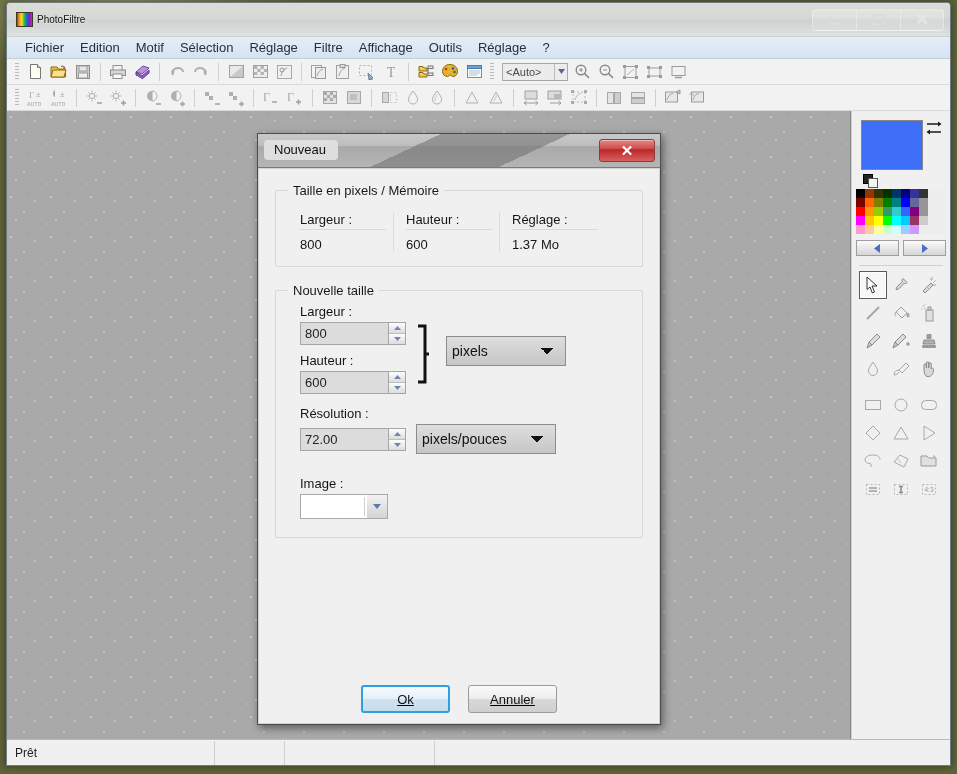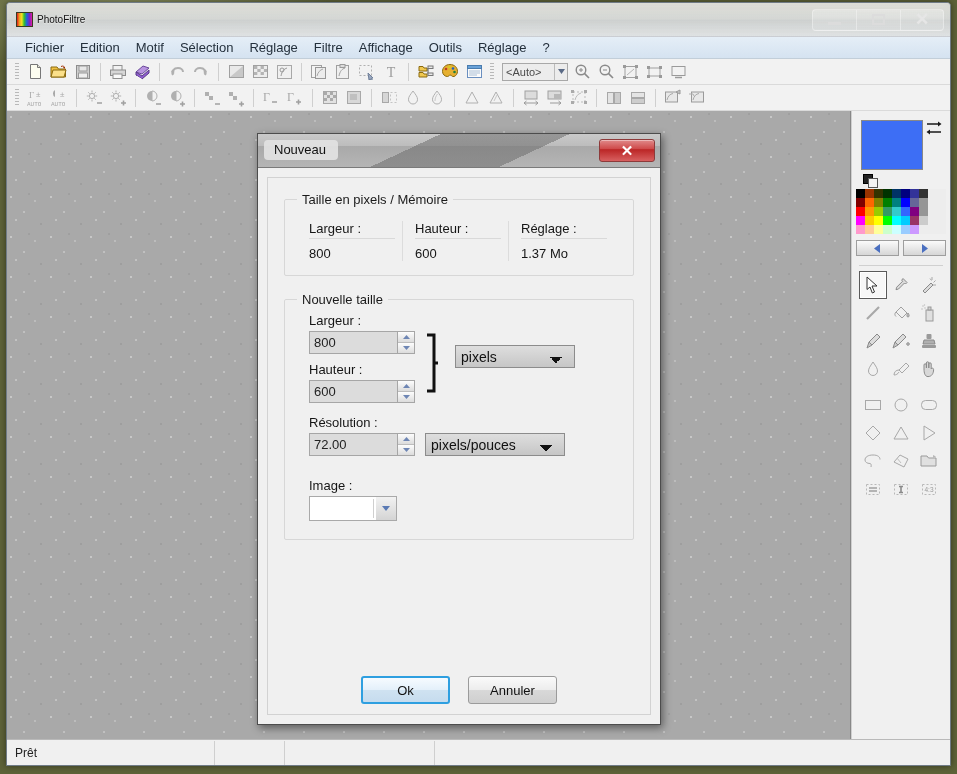--- a/index.html
+++ b/index.html
@@ -224,21 +224,21 @@
     position:absolute; right:5px; top:5px; width:56px; height:23px;
     border:1px solid #8d3a3a; border-radius:3px;
     background: linear-gradient(180deg,#e08a8a 0%, #cf4a4a 42%, #bb2626 46%, #d86060 100%);
     display:flex;align-items:center;justify-content:center; z-index:3;
     color:#fff; font-size:15px; font-weight:bold;
     box-shadow: inset 0 1px 0 rgba(255,255,255,.4);
   }
   #dlg-body {
     flex:1; background:#f0f0f0;
     border:1px solid #d2d2d2;
-    margin:9px; padding: 14px 16px 8px;
+    margin:0; padding: 14px 16px 8px;
     position:relative;
   }
   fieldset.grp {
     border:1px solid #d7d7d7; border-radius:2px;
     margin:0 0 16px 0; padding: 6px 12px 14px;
   }
   fieldset.grp legend { font-size:13px; color:#1a1a1a; padding:0 5px; }
 
   .triple { display:flex; gap:0; margin-top:8px; }
   .triple .fcol { width: 106px; padding-left:12px; border-right:1px solid #dcdcdc; }
@@ -253,21 +253,21 @@
     flex:1; border:none; background:transparent; outline:none;
     font-family:"Liberation Sans",sans-serif; font-size:13px; color:#222;
     padding-left:4px; width:100%;
   }
   .spin-btns { width:17px; display:flex; flex-direction:column; border-left:1px solid #a6a6a6; }
   .spin-btns div { flex:1; display:flex; align-items:center; justify-content:center;
     background: linear-gradient(180deg,#fdfdfd,#dcdcdc); }
   .spin-btns div:first-child { border-bottom:1px solid #bdbdbd; }
 
   select.combo {
-    height:23px; border:1px solid #8c8c8c;
+    height:30px; border:1px solid #8c8c8c;
     background: linear-gradient(180deg,#dedede,#c6c6c6);
     font-family:"Liberation Sans",sans-serif; font-size:14px; color:#111;
     padding-left:5px; appearance:none; -webkit-appearance:none;
     background-image:
       linear-gradient(45deg, transparent 50%, #111 50%),
       linear-gradient(135deg, #111 50%, transparent 50%),
       linear-gradient(180deg,#dedede,#c6c6c6);
     background-position: calc(100% - 18px) 11px, calc(100% - 12px) 11px, 0 0;
     background-size: 6px 6px, 6px 6px, 100% 100%;
     background-repeat:no-repeat;
@@ -294,21 +294,21 @@
     width:274px; height:26px; border:1px solid #9a9a9a;
     background: linear-gradient(180deg,#dcdcdc,#c9c9c9);
     display:flex; align-items:center; font-size:13px; color:#111; padding-left:5px;
   }
   .big-combo .bc-arrow {
     margin-left:auto; width:20px; height:22px; margin-right:2px;
     border:1px solid #a5a5a5; background:linear-gradient(180deg,#f0f0f0,#d2d2d2);
     display:flex; align-items:center; justify-content:center;
   }
 
-  #dlg-buttons { position:absolute; left:0; right:0; bottom:10px; display:flex; justify-content:center; gap:18px;}
+  #dlg-buttons { position:absolute; left:0; right:0; bottom:10px; display:flex; justify-content:center; gap:18px;text-decoration:underline;}
   .dbtn {
     width:89px; height:28px; font-size:13px; color:#111;
     font-family:"Liberation Sans",sans-serif;
     border:1px solid #9b9b9b; border-radius:3px;
     background: linear-gradient(180deg,#fafafa 0%, #ededed 48%, #d8d8d8 52%, #cfcfcf 100%);
   }
   .dbtn.default {
     border:2px solid #2e9fe0;
     background: linear-gradient(180deg,#f6fbff 0%, #e4f0fa 48%, #cfe2f1 52%, #c6dcee 100%);
   }

